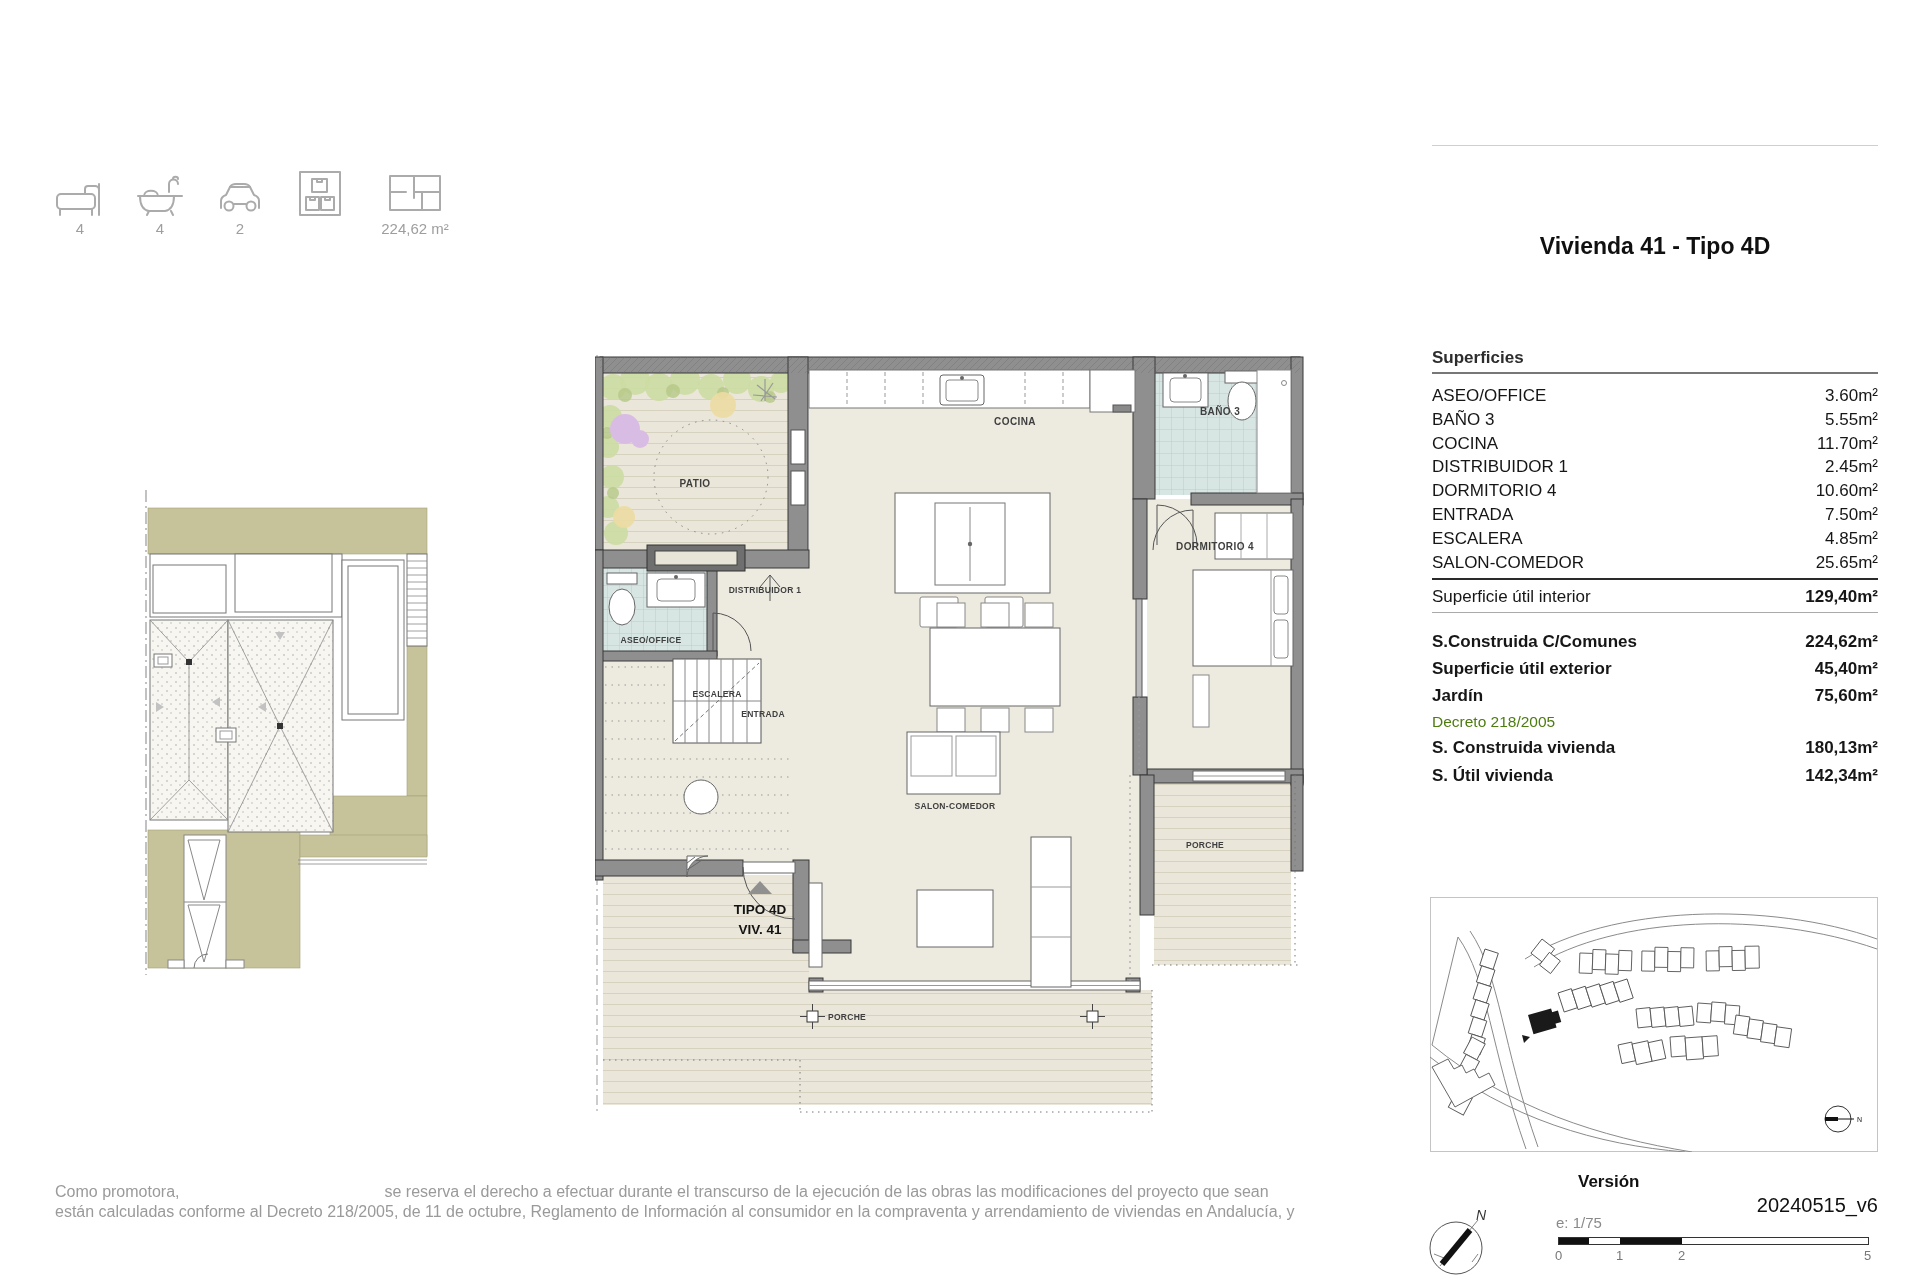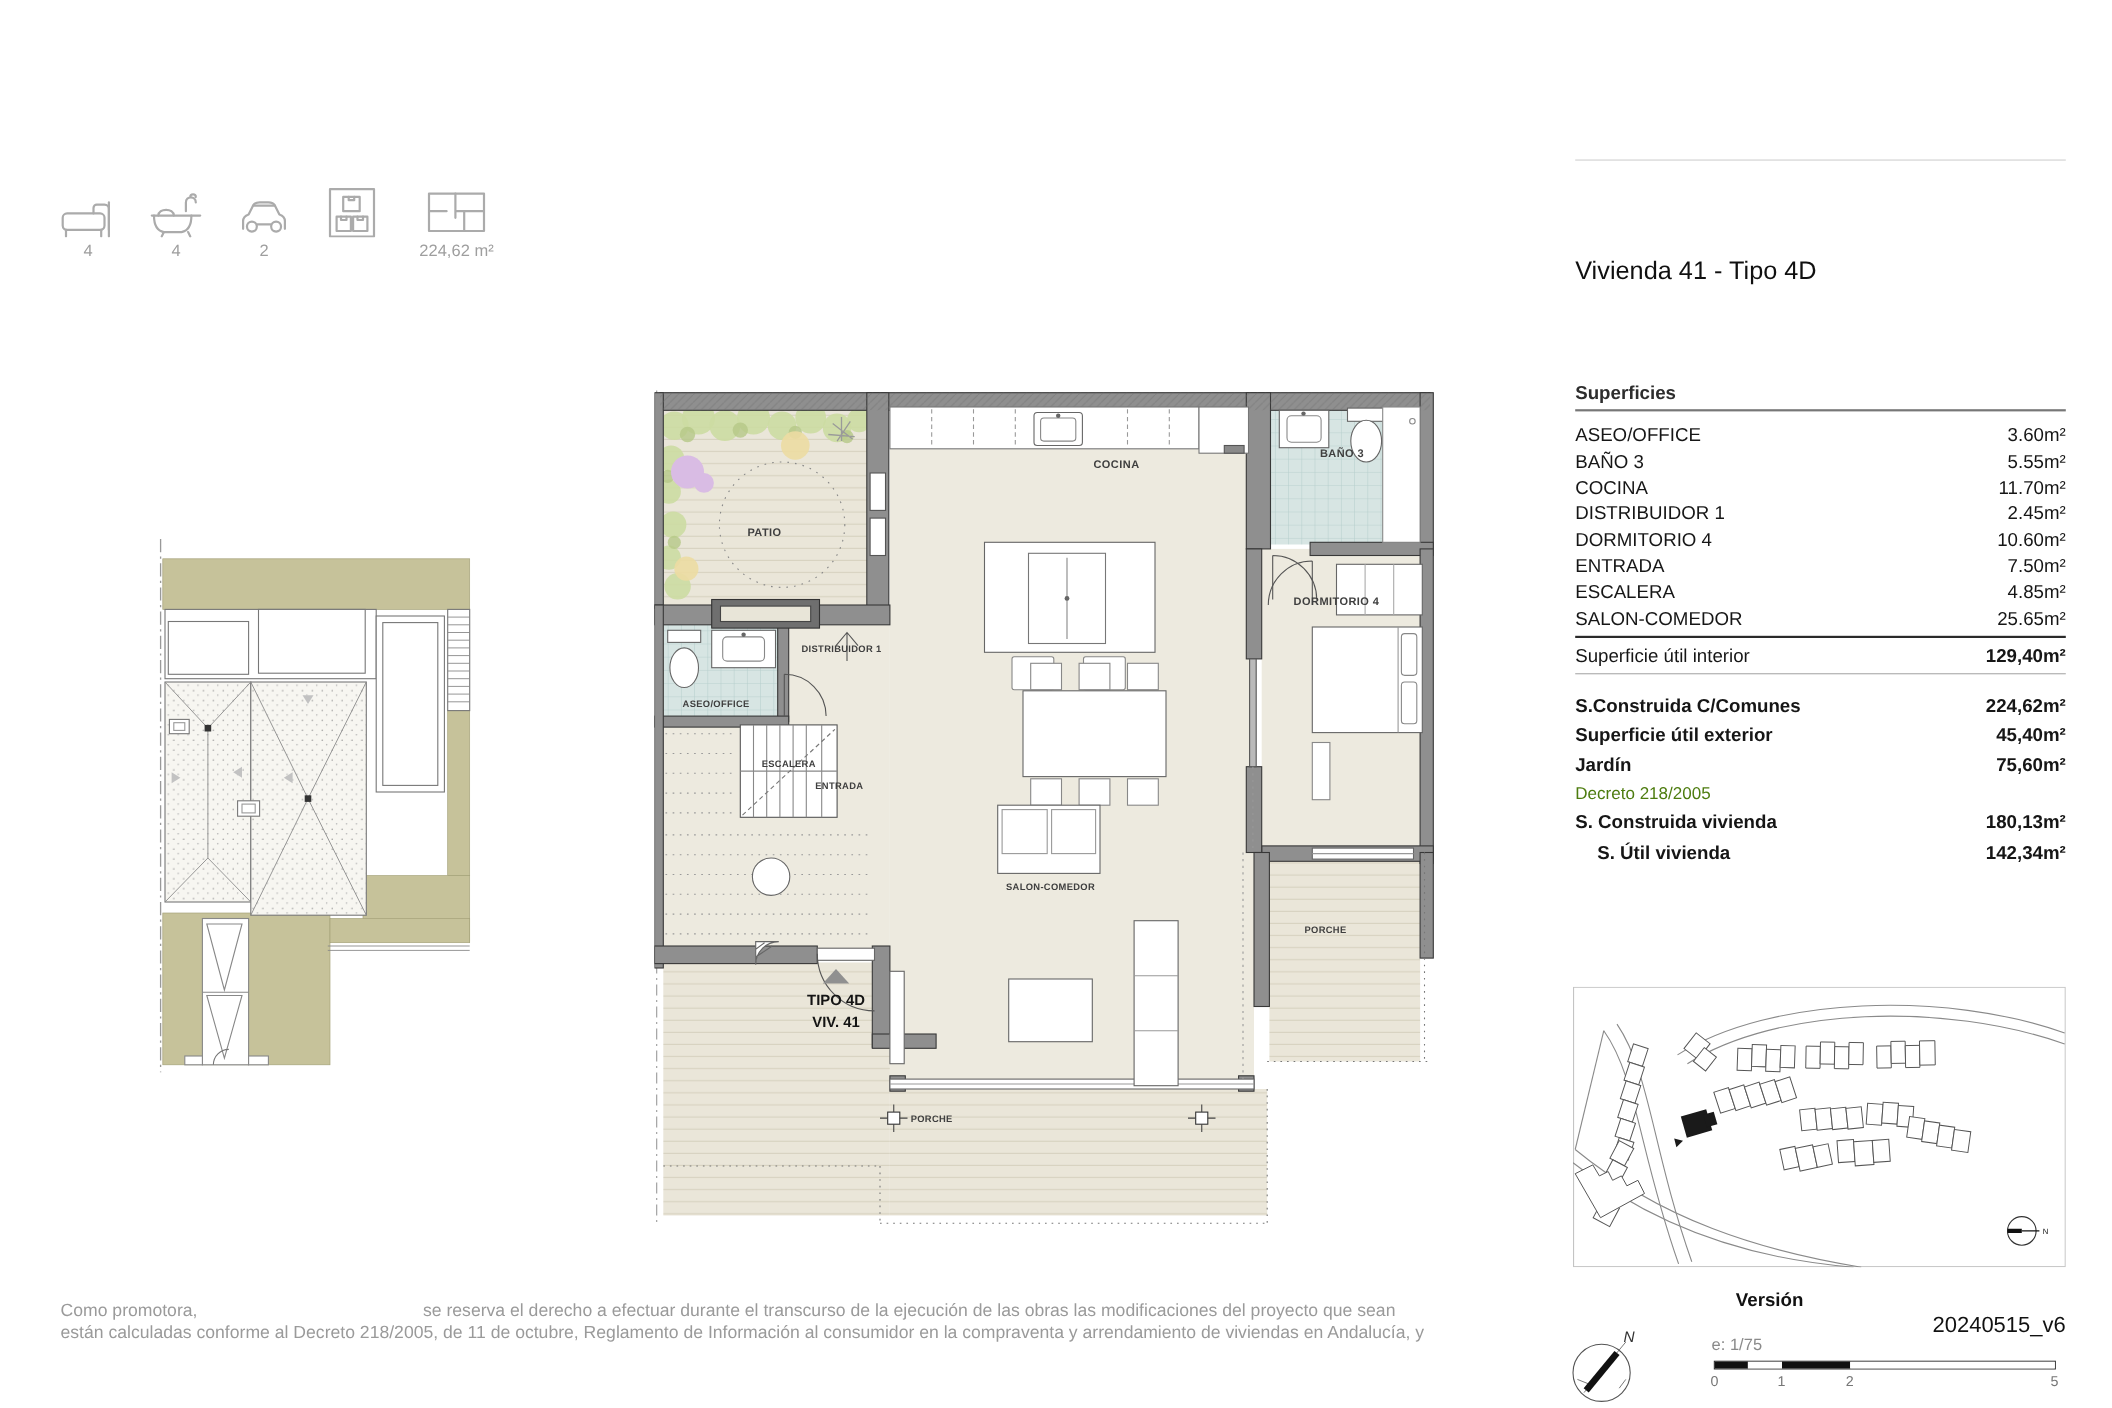--- a/index.html
+++ b/index.html
@@ -6,21 +6,21 @@
   #page{position:relative;width:1920px;height:1280px;background:#fff;overflow:hidden;
         font-family:"Liberation Sans",sans-serif;color:#1c1c1c;}
   .abs{position:absolute;}
   
   .stat{display:flex;flex-direction:column;align-items:center;width:80px;}
   .stat .num{font-size:15px;color:#9e9e9e;margin-top:4px;}
   .icon-svg{stroke:#ababab;fill:none;stroke-width:2;stroke-linecap:round;stroke-linejoin:round;}
   
   .rule{background:#cfcfcf;height:1px;}
   .title{font-size:30px;font-weight:bold;color:#101010;letter-spacing:.2px;}
-  .subtitle{font-size:23px;font-weight:normal;color:#101010;}
+  .subtitle{font-size:23px;font-weight:bold;color:#101010;text-align:center;}
   .sup-head{font-size:17px;font-weight:bold;color:#2d2d2d;}
   .tblrow{display:flex;justify-content:space-between;align-items:baseline;
           font-size:17px;line-height:23.8px;color:#161616;}
   .tblrow .v{}
   .b{font-weight:bold;}
   .small-row{font-size:15.5px;color:#4d7c0f;}
   .hline{background:#2a2a2a;}
   
   .disc{font-size:16px;line-height:19.8px;color:#9a9a9a;}
   .gap{display:inline-block;width:205px;}
@@ -436,21 +436,21 @@
         <span>Jardín</span>
         <span class="v">75,60m²</span>
       </div>
     <div class="tblrow small-row" style="line-height:25px;">
         <span>Decreto 218/2005</span>
       </div>
     <div class="tblrow b" style="line-height:28px;">
         <span>S. Construida vivienda</span>
         <span class="v">180,13m²</span>
       </div>
-    <div class="tblrow b" style="line-height:28px;margin-left:20px;">
+    <div class="tblrow b" style="line-height:28px;">
         <span>S. Útil vivienda</span>
         <span class="v">142,34m²</span>
       </div>
   </div>
 
   <svg class="abs" style="left:1430px;top:897px;" width="448" height="255" viewBox="0 0 448 255">
     <rect x="0.5" y="0.5" width="447" height="254" fill="#ffffff" stroke="#c4c4c4"></rect>
     <g stroke="#8a8a8a" stroke-width="1" fill="none">
       <path d="M95,62 C180,8 340,4 447,42"></path>
       <path d="M104,70 C186,18 338,14 447,52"></path>

